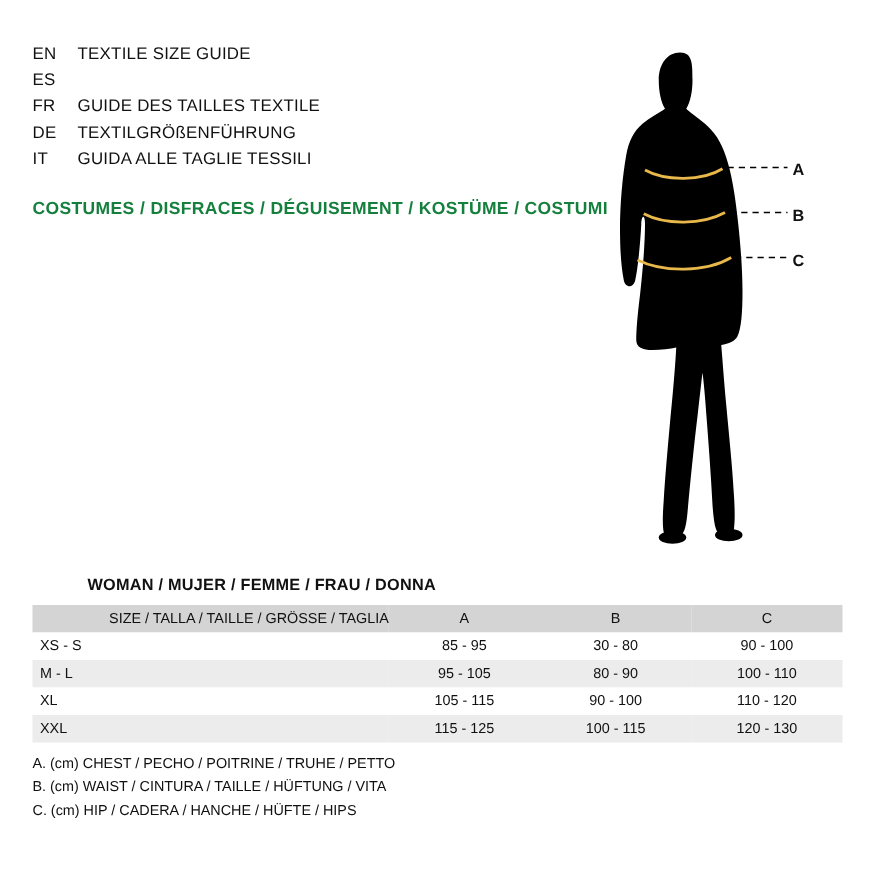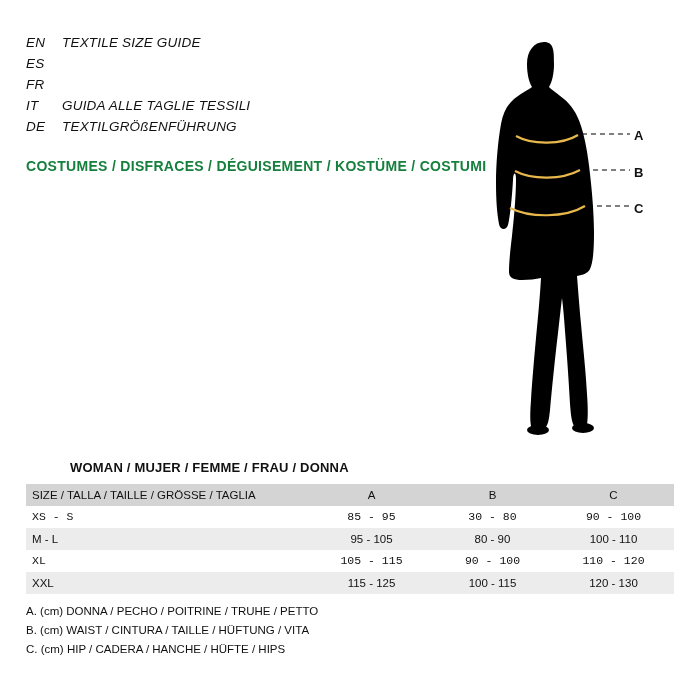--- a/index.html
+++ b/index.html
@@ -15,21 +15,20 @@
     position: relative;
     overflow: hidden;
   }
 
   
   .lang-block {
     position: absolute;
     left: 26px;
     top: 32px;
     width: 420px;
-    font-style: italic;
   }
   .lang-row {
     display: flex;
     align-items: baseline;
     font-size: 13.5px;
     line-height: 21px;
     letter-spacing: 0.2px;
   }
   .lang-code {
     width: 36px;
@@ -98,34 +97,33 @@
     padding: 4px 0 4px 0;
     font-weight: normal;
     color: #111;
     line-height: 14px;
   }
   table.size-table thead th {
     background: #d4d4d4;
     text-align: center;
   }
   table.size-table thead th.col-size {
-    text-align: left;
+    text-align: right;
     padding-left: 6px;
     margin-left: 33px;
   }
   table.size-table tbody td {
     text-align: center;
   }
   table.size-table tbody td.col-size {
     text-align: left;
     padding-left: 6px;
   }
   table.size-table tbody tr.odd td {
     background: #ffffff;
-    font-family: Liberation Mono, monospace;
   }
   table.size-table tbody tr.even td {
     background: #ececec;
   }
   col.c-size { width: 285px; }
   col.c-a { width: 121px; }
   col.c-b { width: 121px; }
   col.c-c { width: 121px; }
 
   
@@ -144,28 +142,29 @@
 <div class="lang-block">
   <div class="lang-row">
     <span class="lang-code">EN</span>
     <span class="lang-text">TEXTILE SIZE GUIDE</span>
   </div>
   <div class="lang-row">
     <span class="lang-code">ES</span>
   </div>
   <div class="lang-row">
     <span class="lang-code">FR</span>
+    <span class="lang-text">GUIDE DES TAILLES TEXTILE</span>
+  </div>
+  <div class="lang-row">
+    <span class="lang-code">DE</span>
+    <span class="lang-text">TEXTILGRÖßENFÜHRUNG</span>
   </div>
   <div class="lang-row">
     <span class="lang-code">IT</span>
     <span class="lang-text">GUIDA ALLE TAGLIE TESSILI</span>
-  </div>
-  <div class="lang-row">
-    <span class="lang-code">DE</span>
-    <span class="lang-text">TEXTILGRÖßENFÜHRUNG</span>
   </div>
 </div>
 
 <div class="costumes-line">COSTUMES / DISFRACES / DÉGUISEMENT / KOSTÜME / COSTUMI</div>
 
 <div class="figure-wrap">
   <svg class="figure-svg" width="200" height="410" viewBox="0 0 200 410">
 
     <path fill="#000000" d="
       M74,14
@@ -264,16 +263,16 @@
     <tr class="even">
       <td class="col-size">XXL</td>
       <td>115 - 125</td>
       <td>100 - 115</td>
       <td>120 - 130</td>
     </tr>
   </tbody>
 </table>
 
 <div class="notes">
-  <div>A. (cm) DONNA / PECHO / POITRINE / TRUHE / PETTO</div>
+  <div>A. (cm) CHEST / PECHO / POITRINE / TRUHE / PETTO</div>
   <div>B. (cm) WAIST / CINTURA / TAILLE / HÜFTUNG / VITA</div>
   <div>C. (cm) HIP / CADERA / HANCHE / HÜFTE / HIPS</div>
 </div>
 
 </body></html>

